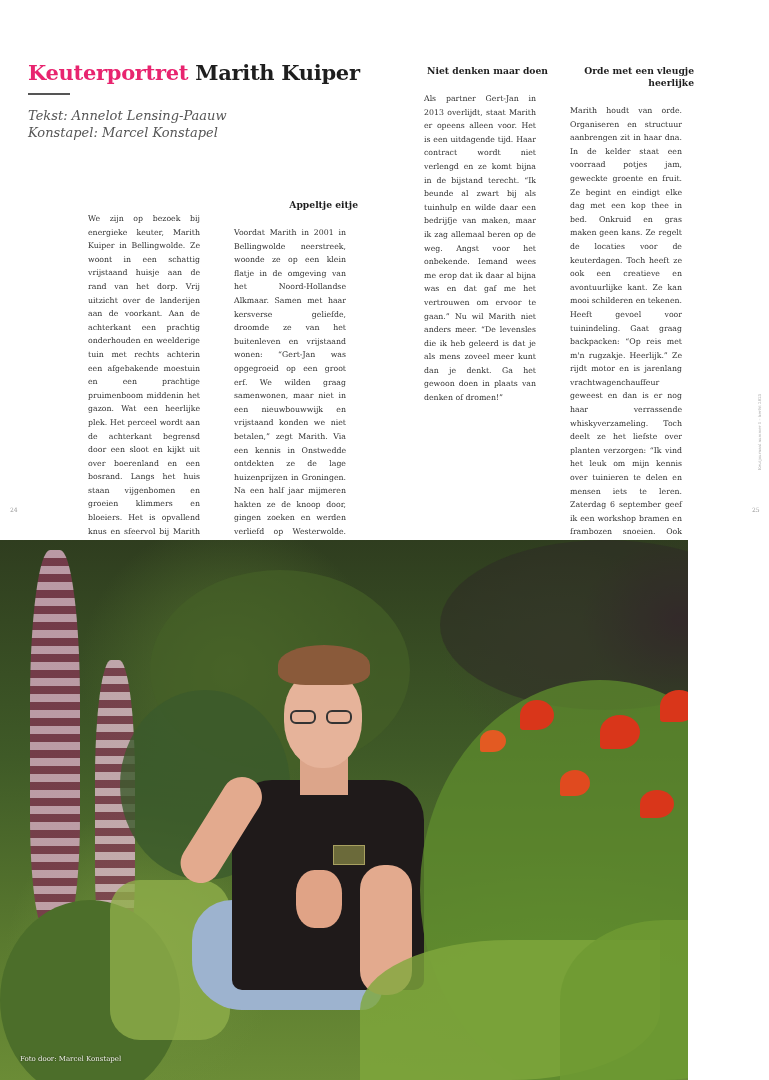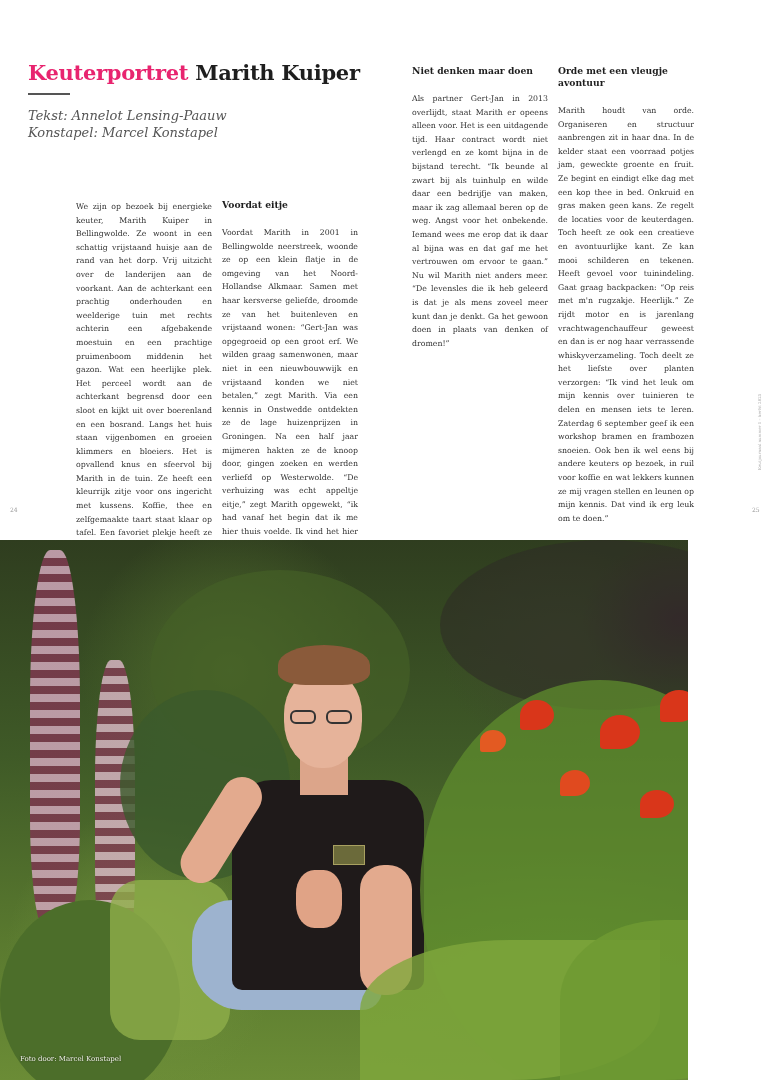--- a/index.html
+++ b/index.html
@@ -11,22 +11,22 @@
   .title { position: absolute; left: 28px; top: 60px; font-family: "DejaVu Serif", serif; font-weight: bold; font-size: 21px; letter-spacing: -0.3px; white-space: nowrap; }
   .title .accent { color: #e8246f; }
   .title .name { color: #1e1e1e; }
   .title-rule { position: absolute; left: 28px; top: 93px; width: 42px; height: 2px; background: #555; }
 
   .credits { position: absolute; left: 28px; top: 107px; font-style: italic; font-size: 13px; line-height: 17px; color: #555; }
 
   .quote { position: absolute; left: 28px; top: 152px; font-family: "DejaVu Serif", serif; font-style: italic; font-size: 17px; color: #1e1e1e; letter-spacing: -0.2px; white-space: nowrap; }
 
   .col { position: absolute; font-size: 7.8px; line-height: 13.6px; color: #333; text-align: justify; }
-  .col p { margin: 0; }
-  .col h3 { font-family: "DejaVu Serif", serif; font-size: 9.2px; font-weight: bold; color: #1e1e1e; margin-bottom: 15px; line-height: 12px; text-align: left; }
+  .col p { margin: 12px; }
+  .col h3 { font-family: "DejaVu Serif", serif; font-size: 9.2px; font-weight: bold; color: #1e1e1e; margin-bottom: 15px; line-height: 12px; text-align: right; }
 
   .col-1 { left: 76px; top: 200px; width: 136px; }
   .col-2 { left: 222px; top: 199px; width: 136px; }
   .col-3 { left: 412px; top: 65px; width: 136px; }
   .col-4 { left: 558px; top: 65px; width: 136px; }
 
   .page-num { position: absolute; font-size: 6px; color: #999; }
   .page-num.left { left: 10px; top: 506px; }
   .page-num.right { left: 752px; top: 506px; }
   .side-label { position: absolute; left: 757px; top: 470px; transform: rotate(-90deg); transform-origin: left top; font-size: 4px; color: #aaa; white-space: nowrap; }
@@ -74,31 +74,31 @@
     <div>Tekst: Annelot Lensing-Paauw</div>
     <div>Konstapel: Marcel Konstapel</div>
   </div>
 
 
   <div class="col col-1">
     <p>We zijn op bezoek bij energieke keuter, Marith Kuiper in Bellingwolde. Ze woont in een schattig vrijstaand huisje aan de rand van het dorp. Vrij uitzicht over de landerijen aan de voorkant. Aan de achterkant een prachtig onderhouden en weelderige tuin met rechts achterin een afgebakende moestuin en een prachtige pruimenboom middenin het gazon. Wat een heerlijke plek. Het perceel wordt aan de achterkant begrensd door een sloot en kijkt uit over boerenland en een bosrand. Langs het huis staan vijgenbomen en groeien klimmers en bloeiers. Het is opvallend knus en sfeervol bij Marith in de tuin. Ze heeft een kleurrijk zitje voor ons ingericht met kussens. Koffie, thee en zelfgemaakte taart staat klaar op tafel. Een favoriet plekje heeft ze niet: "Ik heb mijn tuin lief als geheel," zegt ze.</p>
   </div>
 
   <div class="col col-2">
-    <h3>Voordat eitje</h3>
+    <h3>Appeltje eitje</h3>
     <p>Voordat Marith in 2001 in Bellingwolde neerstreek, woonde ze op een klein flatje in de omgeving van het Noord-Hollandse Alkmaar. Samen met haar kersverse geliefde, droomde ze van het buitenleven en vrijstaand wonen: “Gert-Jan was opgegroeid op een groot erf. We wilden graag samenwonen, maar niet in een nieuwbouwwijk en vrijstaand konden we niet betalen,” zegt Marith. Via een kennis in Onstwedde ontdekten ze de lage huizenprijzen in Groningen. Na een half jaar mijmeren hakten ze de knoop door, gingen zoeken en werden verliefd op Westerwolde. “De verhuizing was echt appeltje eitje,” zegt Marith opgewekt, “ik had vanaf het begin dat ik me hier thuis voelde. Ik vind het hier mooi.”</p>
   </div>
 
   <div class="col col-3">
     <h3>Niet denken maar doen</h3>
     <p>Als partner Gert-Jan in 2013 overlijdt, staat Marith er opeens alleen voor. Het is een uitdagende tijd. Haar contract wordt niet verlengd en ze komt bijna in de bijstand terecht. “Ik beunde al zwart bij als tuinhulp en wilde daar een bedrijfje van maken, maar ik zag allemaal beren op de weg. Angst voor het onbekende. Iemand wees me erop dat ik daar al bijna was en dat gaf me het vertrouwen om ervoor te gaan.” Nu wil Marith niet anders meer. “De levensles die ik heb geleerd is dat je als mens zoveel meer kunt dan je denkt. Ga het gewoon doen in plaats van denken of dromen!”</p>
   </div>
 
   <div class="col col-4">
-    <h3>Orde met een vleugje avontuur</h3>
+    <h3>Orde met een vleugje heerlijke</h3>
     <p>Marith houdt van orde. Organiseren en structuur aanbrengen zit in haar dna. In de kelder staat een voorraad potjes jam, geweckte groente en fruit. Ze begint en eindigt elke dag met een kop thee in bed. Onkruid en gras maken geen kans. Ze regelt de locaties voor de keuterdagen. Toch heeft ze ook een creatieve en avontuurlijke kant. Ze kan mooi schilderen en tekenen. Heeft gevoel voor tuinindeling. Gaat graag backpacken: “Op reis met m'n rugzakje. Heerlijk.” Ze rijdt motor en is jarenlang vrachtwagenchauffeur geweest en dan is er nog haar verrassende whiskyverzameling. Toch deelt ze het liefste over planten verzorgen: “Ik vind het leuk om mijn kennis over tuinieren te delen en mensen iets te leren. Zaterdag 6 september geef ik een workshop bramen en frambozen snoeien. Ook ben ik wel eens bij andere keuters op bezoek, in ruil voor koffie en wat lekkers kunnen ze mij vragen stellen en leunen op mijn kennis. Dat vind ik erg leuk om te doen.”</p>
   </div>
 
   <div class="page-num left">24</div>
   <div class="page-num right">25</div>
   <div class="side-label">Keutjournaal nummer 1 – herfst 2025</div>
 </div>
 
 <div class="photo" role="img" aria-label="Marith Kuiper crouching in her garden among orange lilies and acanthus">
 

